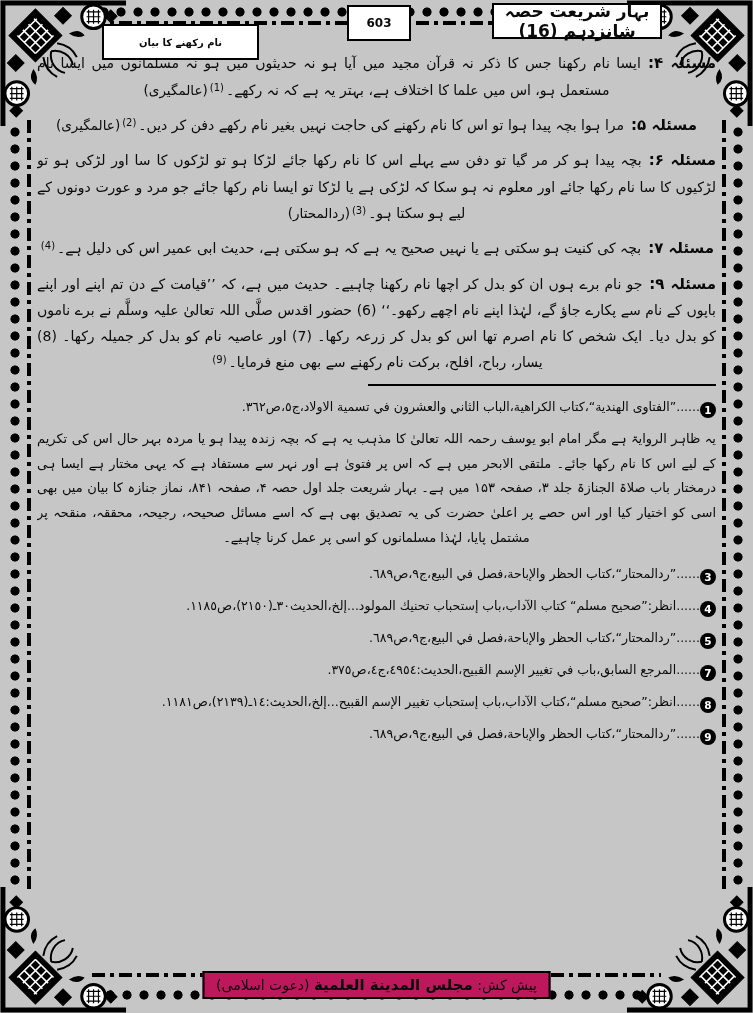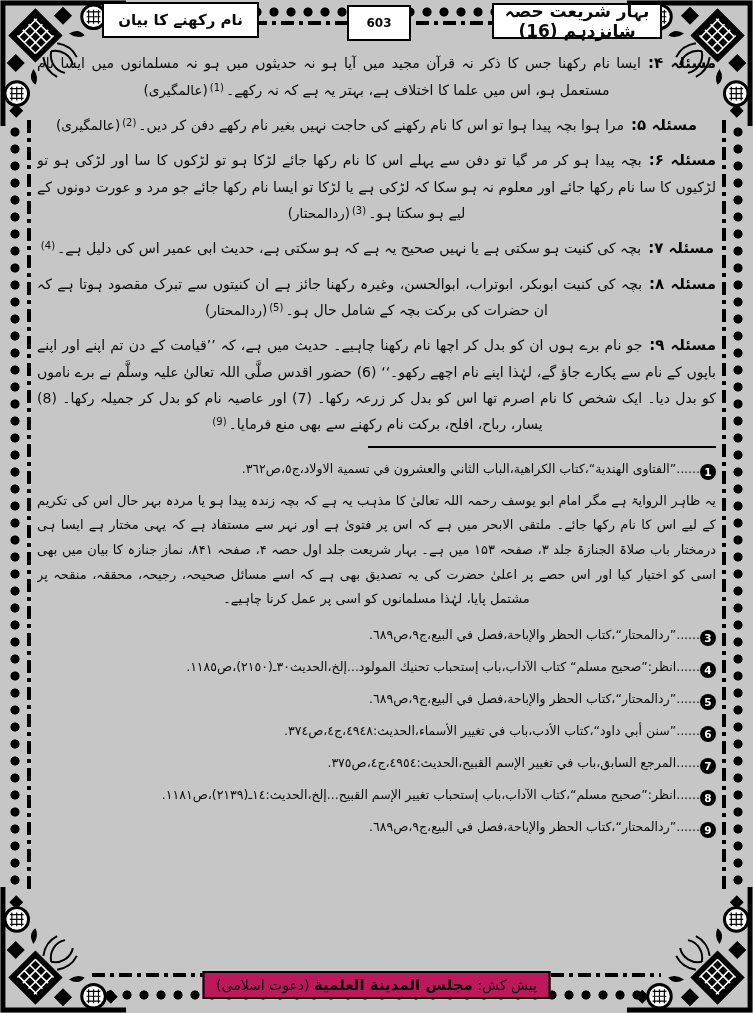--- a/index.html
+++ b/index.html
@@ -29,21 +29,21 @@
 
   .corner{position:absolute;width:128px;height:128px;z-index:3;}
   .tl{left:0;top:0;}
   .tr{right:0;top:0;transform:scaleX(-1);}
   .bl{left:0;bottom:0;transform:scaleY(-1);}
   .br{right:0;bottom:0;transform:scale(-1,-1);}
 
   
   .hbox{position:absolute;background:#fff;border:2px solid #000;z-index:4;
         display:flex;align-items:center;justify-content:center;text-align:center;}
-  .box-chapter{left:102px;top:2px;width:153px;height:32px;font-size:15px;font-weight:bold;}
+  .box-chapter{left:102px;top:24px;width:153px;height:32px;font-size:10px;font-weight:bold;}
   .box-pagenum{left:347px;top:5px;width:60px;height:32px;font-size:12px;font-weight:bold;direction:ltr;}
   .box-booktitle{left:492px;top:3px;width:166px;height:32px;font-size:17px;font-weight:bold;}
 
   .fbox{position:absolute;left:50%;bottom:14px;transform:translateX(-50%);
         background:#be185d;border:2px solid #000;padding:3px 12px;z-index:5;
         direction:rtl;font-size:14px;white-space:nowrap;}
   .fbox b{font-size:15px;}
 
   
   .content{position:absolute;left:37px;right:37px;top:50px;bottom:54px;
@@ -127,38 +127,36 @@
   <div class="content">
 
     <p class="masala"><b class="mlabel">مسئلہ ۴:</b><span>ایسا نام رکھنا جس کا ذکر نہ قرآن مجید میں آیا ہو نہ حدیثوں میں ہو نہ مسلمانوں میں ایسا نام مستعمل ہو، اس میں علما کا اختلاف ہے، بہتر یہ ہے کہ نہ رکھے۔</span><sup class="mref">(1)</sup><span class="refsrc">(عالمگیری)</span></p>
 
     <p class="masala"><b class="mlabel">مسئلہ ۵:</b><span>مرا ہوا بچہ پیدا ہوا تو اس کا نام رکھنے کی حاجت نہیں بغیر نام رکھے دفن کر دیں۔</span><sup class="mref">(2)</sup><span class="refsrc">(عالمگیری)</span></p>
 
     <p class="masala"><b class="mlabel">مسئلہ ۶:</b><span>بچہ پیدا ہو کر مر گیا تو دفن سے پہلے اس کا نام رکھا جائے لڑکا ہو تو لڑکوں کا سا اور لڑکی ہو تو لڑکیوں کا سا نام رکھا جائے اور معلوم نہ ہو سکا کہ لڑکی ہے یا لڑکا تو ایسا نام رکھا جائے جو مرد و عورت دونوں کے لیے ہو سکتا ہو۔</span><sup class="mref">(3)</sup><span class="refsrc">(ردالمحتار)</span></p>
 
     <p class="masala"><b class="mlabel">مسئلہ ۷:</b><span>بچہ کی کنیت ہو سکتی ہے یا نہیں صحیح یہ ہے کہ ہو سکتی ہے، حدیث ابی عمیر اس کی دلیل ہے۔</span><sup class="mref">(4)</sup><span class="refsrc"></span></p>
 
-    <p class="masala"><b class="mlabel">مسئلہ ۸:</b><span>بچہ کی کنیت ابوبکر، ابوتراب، ابوالحسن، وغیرہ رکھنا جائز ہے ان کنیتوں سے تبرک مقصود ہوتا ہے کہ ان حضرات کی برکت بچہ کے شامل حال ہو۔</span><sup class="mref">(5)</sup><span class="refsrc">(ردالمحتار)</span></p>
 
     <p class="masala"><b class="mlabel">مسئلہ ۹:</b><span>جو نام برے ہوں ان کو بدل کر اچھا نام رکھنا چاہیے۔ حدیث میں ہے، کہ ’’قیامت کے دن تم اپنے اور اپنے باپوں کے نام سے پکارے جاؤ گے، لہٰذا اپنے نام اچھے رکھو۔‘‘ (6) حضور اقدس صلَّی اللہ تعالیٰ علیہ وسلَّم نے برے ناموں کو بدل دیا۔ ایک شخص کا نام اصرم تھا اس کو بدل کر زرعہ رکھا۔ (7) اور عاصیہ نام کو بدل کر جمیلہ رکھا۔ (8) یسار، رباح، افلح، برکت نام رکھنے سے بھی منع فرمایا۔</span><sup class="mref">(9)</sup><span class="refsrc"></span></p>
 
     <div class="divider"></div>
 
     <div class="fnote"><span class="fnum">1</span><span class="fdots">......</span><span>”الفتاوى الهندية“،كتاب الكراهية،الباب الثاني والعشرون في تسمية الاولاد،ج٥،ص٣٦٢.</span></div>
 
 
     <p class="commentary">یہ ظاہر الروایۃ ہے مگر امام ابو یوسف رحمہ اللہ تعالیٰ کا مذہب یہ ہے کہ بچہ زندہ پیدا ہو یا مردہ بہر حال اس کی تکریم کے لیے اس کا نام رکھا جائے۔ ملتقی الابحر میں ہے کہ اس پر فتویٰ ہے اور نہر سے مستفاد ہے کہ یہی مختار ہے ایسا ہی درمختار باب صلاۃ الجنازۃ جلد ۳، صفحہ ۱۵۳ میں ہے۔ بہار شریعت جلد اول حصہ ۴، صفحہ ۸۴۱، نماز جنازہ کا بیان میں بھی اسی کو اختیار کیا اور اس حصے پر اعلیٰ حضرت کی یہ تصدیق بھی ہے کہ اسے مسائل صحیحہ، رجیحہ، محققہ، منقحہ پر مشتمل پایا، لہٰذا مسلمانوں کو اسی پر عمل کرنا چاہیے۔</p>
 
     <div class="fnote"><span class="fnum">3</span><span class="fdots">......</span><span>”ردالمحتار“،كتاب الحظر والإباحة،فصل في البيع،ج٩،ص٦٨٩.</span></div>
 
     <div class="fnote"><span class="fnum">4</span><span class="fdots">......</span><span>انظر:”صحيح مسلم“ كتاب الآداب،باب إستحباب تحنيك المولود...إلخ،الحديث٣٠ـ(٢١٥٠)،ص١١٨٥.</span></div>
 
     <div class="fnote"><span class="fnum">5</span><span class="fdots">......</span><span>”ردالمحتار“،كتاب الحظر والإباحة،فصل في البيع،ج٩،ص٦٨٩.</span></div>
 
-    <div class="fnote"><span class="fnum">6</span><span class="fdots">......</span><span>”سنن أبي داود“،كتاب الأدب،باب في تغيير الأسماء،الحديث:٤٩٤٨،ج٤،ص٣٧٤.</span></div>
 
     <div class="fnote"><span class="fnum">7</span><span class="fdots">......</span><span>المرجع السابق،باب في تغيير الإسم القبيح،الحديث:٤٩٥٤،ج٤،ص٣٧٥.</span></div>
 
     <div class="fnote"><span class="fnum">8</span><span class="fdots">......</span><span>انظر:”صحيح مسلم“،كتاب الآداب،باب إستحباب تغيير الإسم القبيح...إلخ،الحديث:١٤ـ(٢١٣٩)،ص١١٨١.</span></div>
 
     <div class="fnote"><span class="fnum">9</span><span class="fdots">......</span><span>”ردالمحتار“،كتاب الحظر والإباحة،فصل في البيع،ج٩،ص٦٨٩.</span></div>
 
   </div>
 
   <div class="fbox">

